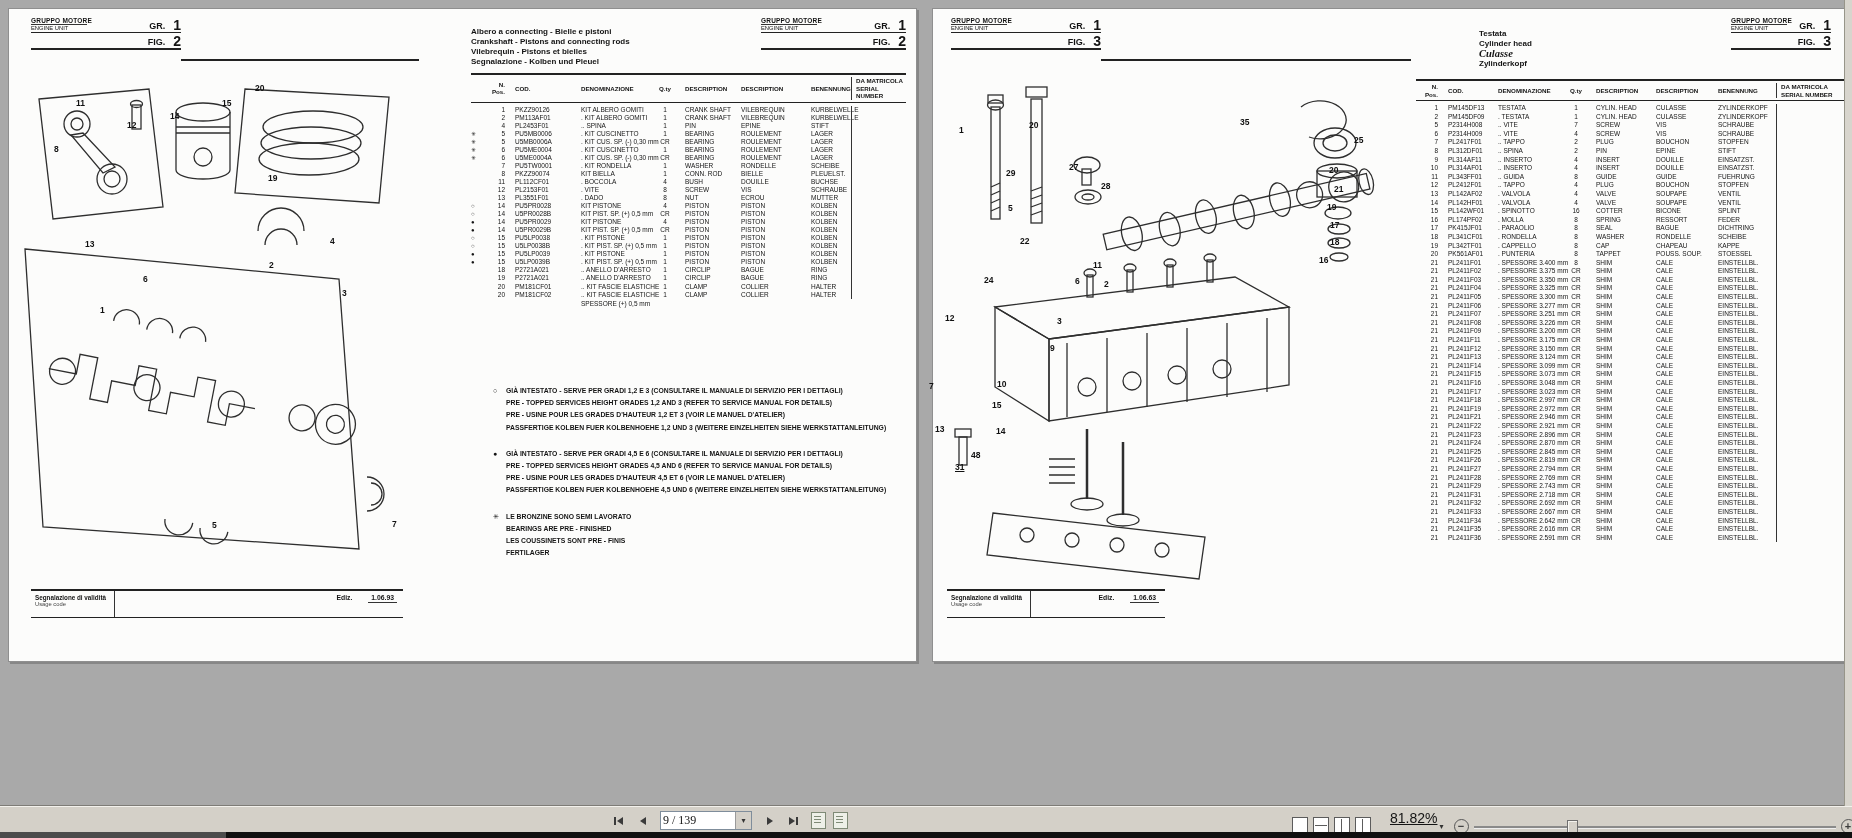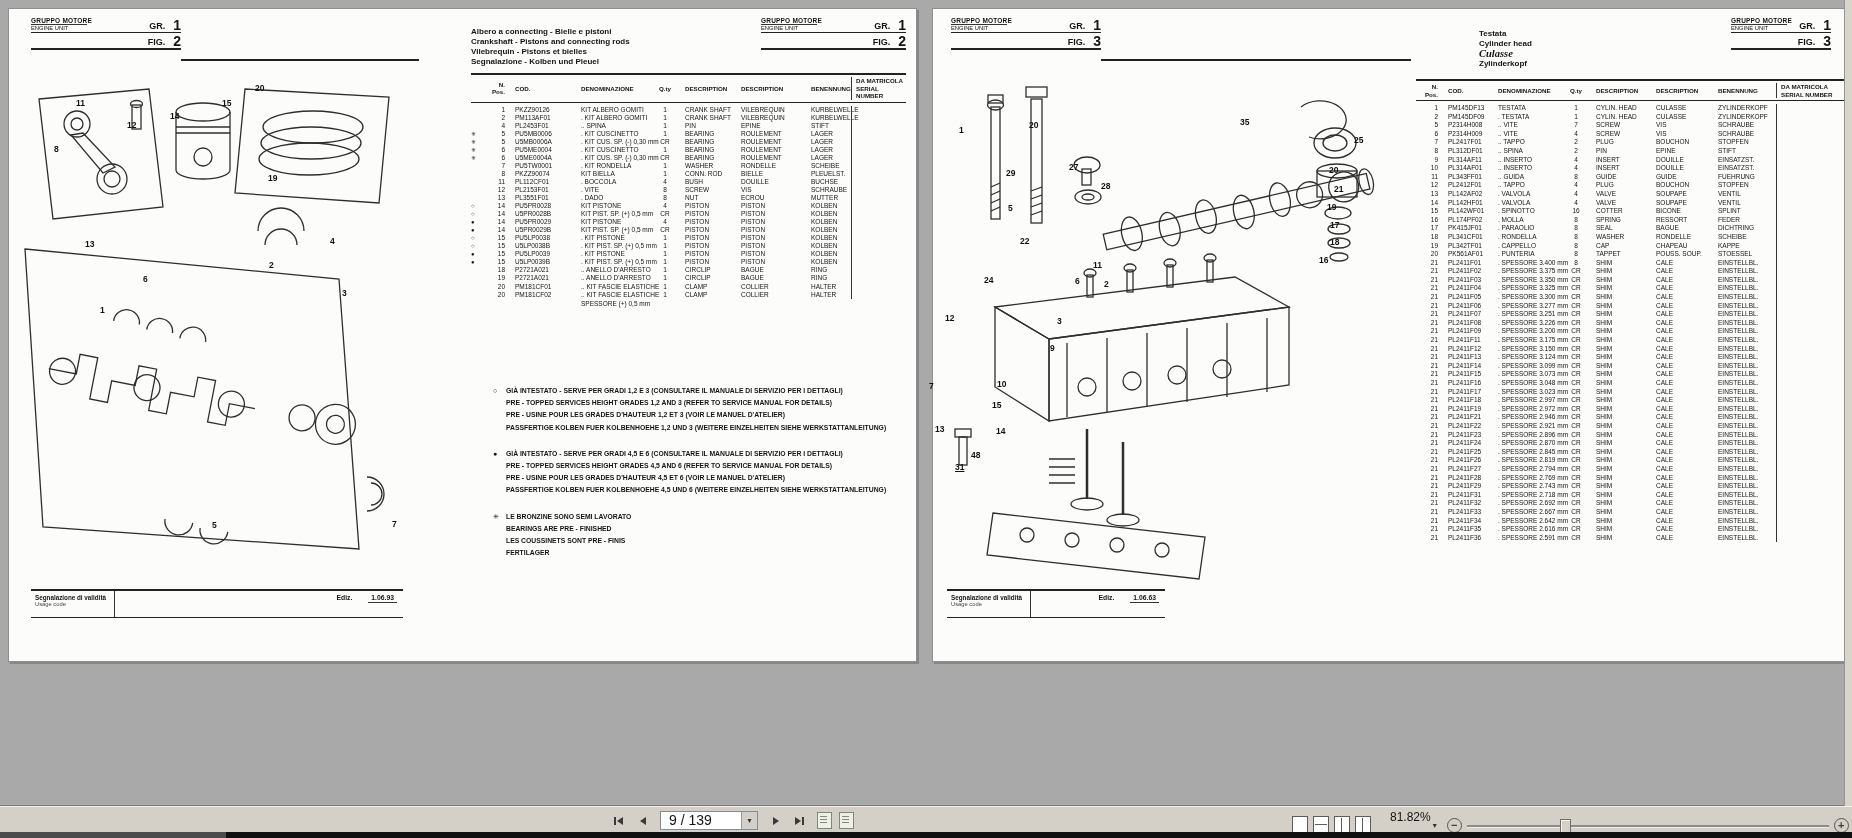--- a/index.html
+++ b/index.html
@@ -81,30 +81,30 @@
   #toolbar{
     position:absolute;left:0;top:806px;width:1852px;height:26px;
     background:#d4d0c8;border-top:1px solid #f3f1ec;box-shadow:0 -1px 0 #7e7c77;
   }
   .nav-cluster{position:absolute;left:608px;top:3px;display:flex;align-items:center;gap:3px;}
   .tb-btn{width:19px;height:19px;display:flex;align-items:center;justify-content:center;gap:1px;background:#d4d0c8;border:1px solid #d4d0c8;}
   .tri-l{width:0;height:0;border-top:4px solid transparent;border-bottom:4px solid transparent;border-right:6px solid #3a3a3a;}
   .tri-r{width:0;height:0;border-top:4px solid transparent;border-bottom:4px solid transparent;border-left:6px solid #3a3a3a;}
   .vbar{width:2px;height:8px;background:#3a3a3a;}
   .page-combo{display:flex;align-items:stretch;height:17px;border:1px solid #7f8d9b;background:#fff;margin:0 4px;}
-  .page-combo .val{width:72px;font-size:14px;line-height:17px;padding-left:8px;}
+  .page-combo .val{width:72px;font-size:12px;line-height:17px;padding-left:2px;font-family:Liberation Serif, serif;}
   .combo-arrow{width:15px;background:#d4d0c8;border-left:1px solid #9a9a9a;display:flex;align-items:center;justify-content:center;font-size:8px;color:#333;}
   .mini-page{width:13px;height:15px;background:#eef0e8;border:1px solid #7f8a76;position:relative;margin-left:4px;}
   .mini-page::after{content:"";position:absolute;left:2px;top:3px;width:7px;height:1px;background:#7f8a76;box-shadow:0 3px 0 #7f8a76,0 6px 0 #7f8a76;}
   .right-cluster{position:absolute;left:1292px;top:3px;display:flex;align-items:center;}
   .layout-icon{width:14px;height:16px;border:1px solid #5c5c5c;background:#fff;margin-right:5px;position:relative;}
   .layout-icon.cont::after{content:"";position:absolute;left:1px;right:1px;top:7px;height:1px;background:#5c5c5c;}
   .layout-icon.facing::after{content:"";position:absolute;top:1px;bottom:1px;left:6px;width:1px;background:#5c5c5c;}
   .layout-icon.facing-cont::after{content:"";position:absolute;top:1px;bottom:1px;left:6px;width:1px;background:#5c5c5c;box-shadow:-5px 7px 0 -0.5px #5c5c5c,5px 7px 0 -0.5px #5c5c5c;}
-  .zoom-text{font-size:12px;margin:0 2px 16px 14px;}
+  .zoom-text{font-size:14px;margin:0 2px 16px 14px;text-decoration:underline;}
   .zoom-caret{font-size:8px;color:#333;margin-right:10px;}
   .zoom-circle{width:15px;height:15px;border:1.5px solid #565656;border-radius:50%;display:flex;align-items:center;justify-content:center;font-size:11px;font-weight:bold;color:#3c3c3c;line-height:11px;box-sizing:border-box;}
   .zoom-slider{position:relative;width:362px;height:15px;margin:0 5px;}
   .zoom-slider .track{position:absolute;left:0;right:0;top:7px;height:2px;background:#8a8a8a;border-bottom:1px solid #eee;}
   .zoom-slider .handle{position:absolute;left:93px;top:1px;width:9px;height:13px;background:#d4d0c8;border:1px solid #6f6f6f;box-shadow:inset 1px 1px 0 #f5f3ee;}
 
   
   #vscrollbar{position:absolute;right:0;top:0;width:7px;height:806px;background:#d8d5cd;border-left:1px solid #979589;}
   #bottom-strip{position:absolute;left:0;top:832px;width:1852px;height:6px;background:#101010;}
   #bottom-strip .lighter{position:absolute;left:0;top:0;width:226px;height:6px;background:#4c4c4c;}

